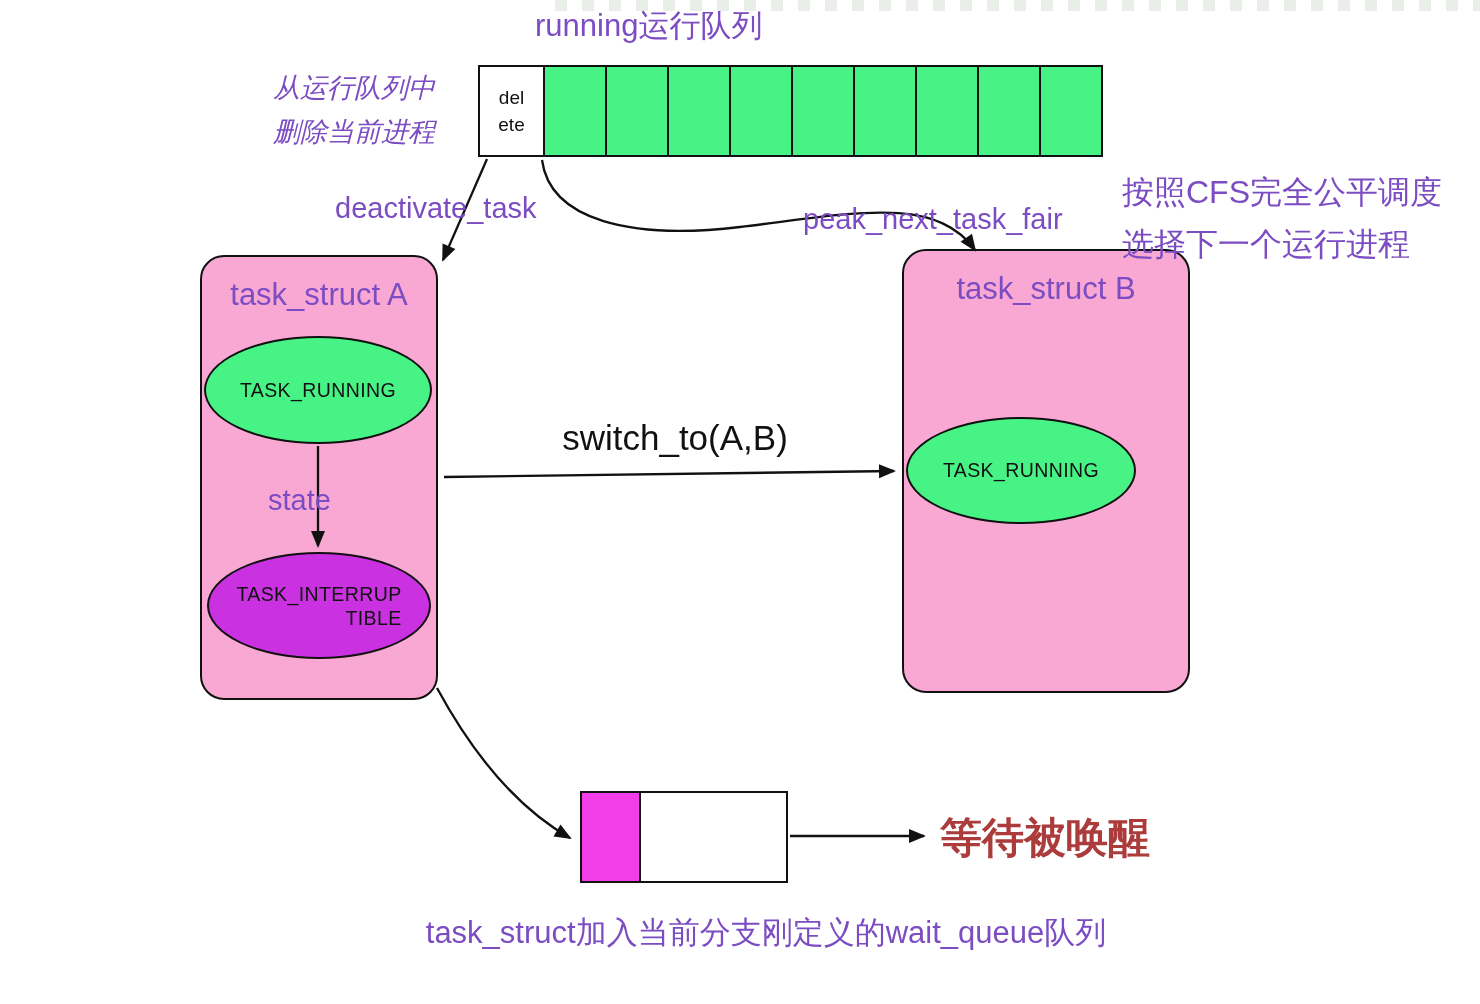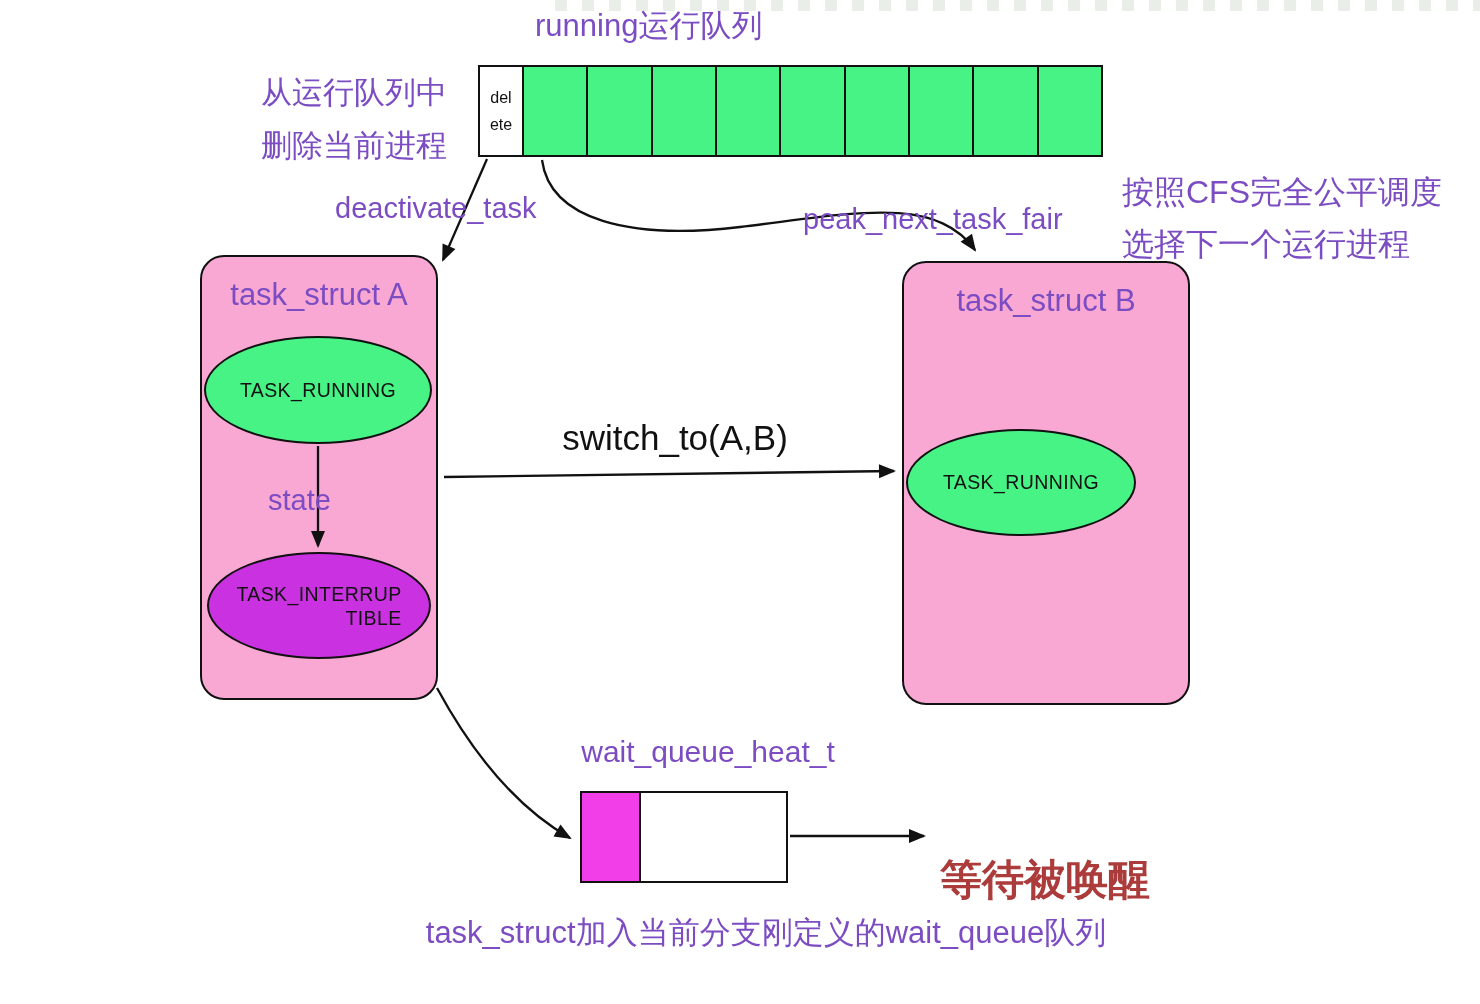--- a/index.html
+++ b/index.html
@@ -12,42 +12,42 @@
   .lbl{position:absolute;z-index:4;}
 
   
   .top-artifact{position:absolute;left:555px;top:0;width:925px;height:11px;z-index:0;
     background:repeating-linear-gradient(90deg, rgba(150,170,140,0.20) 0 12px, transparent 12px 27px);}
 
   
   .purple{color:var(--purple,#7B4CC2);}
   .prewrap{white-space:pre-line;}
   .title{left:535px;top:5px;font-size:31px;}
-  .remove-ann{left:254px;top:66px;width:200px;text-align:center;font-size:31px;line-height:53px;}
+  .remove-ann{left:254px;top:66px;width:200px;text-align:center;font-size:27px;line-height:44px;font-style:italic;}
   .fn-deactivate{left:335px;top:192px;font-size:29px;}
   .fn-peak{left:803px;top:203px;font-size:29px;}
   .cfs-ann{left:1122px;top:166px;font-size:32px;line-height:52px;}
   .switch-lbl{left:460px;top:418px;width:430px;text-align:center;font-size:35px;color:#111;}
   .state-lbl{left:268px;top:484px;width:100px;text-align:left;font-size:29px;}
   .waitq-lbl{left:543px;top:735px;width:330px;text-align:center;font-size:30px;}
-  .wake-lbl{left:940px;top:810px;font-size:42px;font-weight:bold;color:var(--dark-red,#AC3B3B);margin-top:42px;}
+  .wake-lbl{left:940px;top:810px;font-size:42px;font-weight:bold;color:var(--dark-red,#AC3B3B);}
   .bottom-note{left:396px;top:912px;width:740px;text-align:center;font-size:31px;}
 
   
   .queue{left:478px;top:65px;width:625px;height:92px;box-sizing:border-box;
     border:2.5px solid var(--ink,#111);display:flex;background:#fff;}
-  .qdel{width:42px;box-sizing:border-box;display:flex;align-items:center;justify-content:center;
-    font-size:16px;line-height:27px;text-align:center;color:#111;background:#fff;border-radius:6px;}
+  .qdel{width:63px;box-sizing:border-box;display:flex;align-items:center;justify-content:center;
+    font-size:19px;line-height:27px;text-align:center;color:#111;background:#fff;border-radius:6px;}
   .qcells{flex:1;display:flex;}
   .qcell{flex:1;background:var(--green,#47F385);border-left:2.2px solid var(--ink,#111);}
 
   
   .box{box-sizing:border-box;border:2.5px solid var(--ink,#111);border-radius:24px;background:#f9a8d4;}
   .boxA{left:200px;top:255px;width:238px;height:445px;}
-  .boxB{left:902px;top:261px;width:288px;height:444px;}
+  .boxB{left:902px;top:249px;width:288px;height:444px;}
   .box-title{position:absolute;left:0;top:20px;width:100%;text-align:center;font-size:31px;z-index:4;}
 
   .ellipse{position:absolute;box-sizing:border-box;border:2.5px solid var(--ink,#111);border-radius:50%;
     display:flex;align-items:center;justify-content:center;text-align:right;
     font-size:19.5px;letter-spacing:0.4px;color:#111;z-index:2;}
   .green-fill{background:var(--green,#47F385);}
   .magenta-fill{background:var(--magenta-ellipse,#CA31E0);}
   .ellA-run{left:2px;top:79px;width:228px;height:108px;}
   .ellA-int{left:5px;top:295px;width:224px;height:107px;line-height:24px;}
   .ellB-run{left:2px;top:166px;width:230px;height:107px;}
@@ -70,21 +70,20 @@
 
   <div class="lbl title purple">running运行队列</div>
   <div class="lbl remove-ann purple prewrap">从运行队列中
 删除当前进程</div>
   <div class="lbl fn-deactivate purple">deactivate_task</div>
   <div class="lbl fn-peak purple">peak_next_task_fair</div>
   <div class="lbl cfs-ann purple prewrap">按照CFS完全公平调度
 选择下一个运行进程</div>
   <div class="lbl switch-lbl">switch_to(A,B)</div>
   <div class="lbl state-lbl purple">state</div>
-  <div class="lbl waitq-lbl purple">wait_queue_heat_t</div>
   <div class="lbl wake-lbl">等待被唤醒</div>
   <div class="lbl bottom-note purple">task_struct加入当前分支刚定义的wait_queue队列</div>
 
   <div class="shape queue">
     <div class="qdel prewrap">del
 ete</div>
     <div class="qcells">
         <div class="qcell"></div>
         <div class="qcell"></div>
         <div class="qcell"></div>

